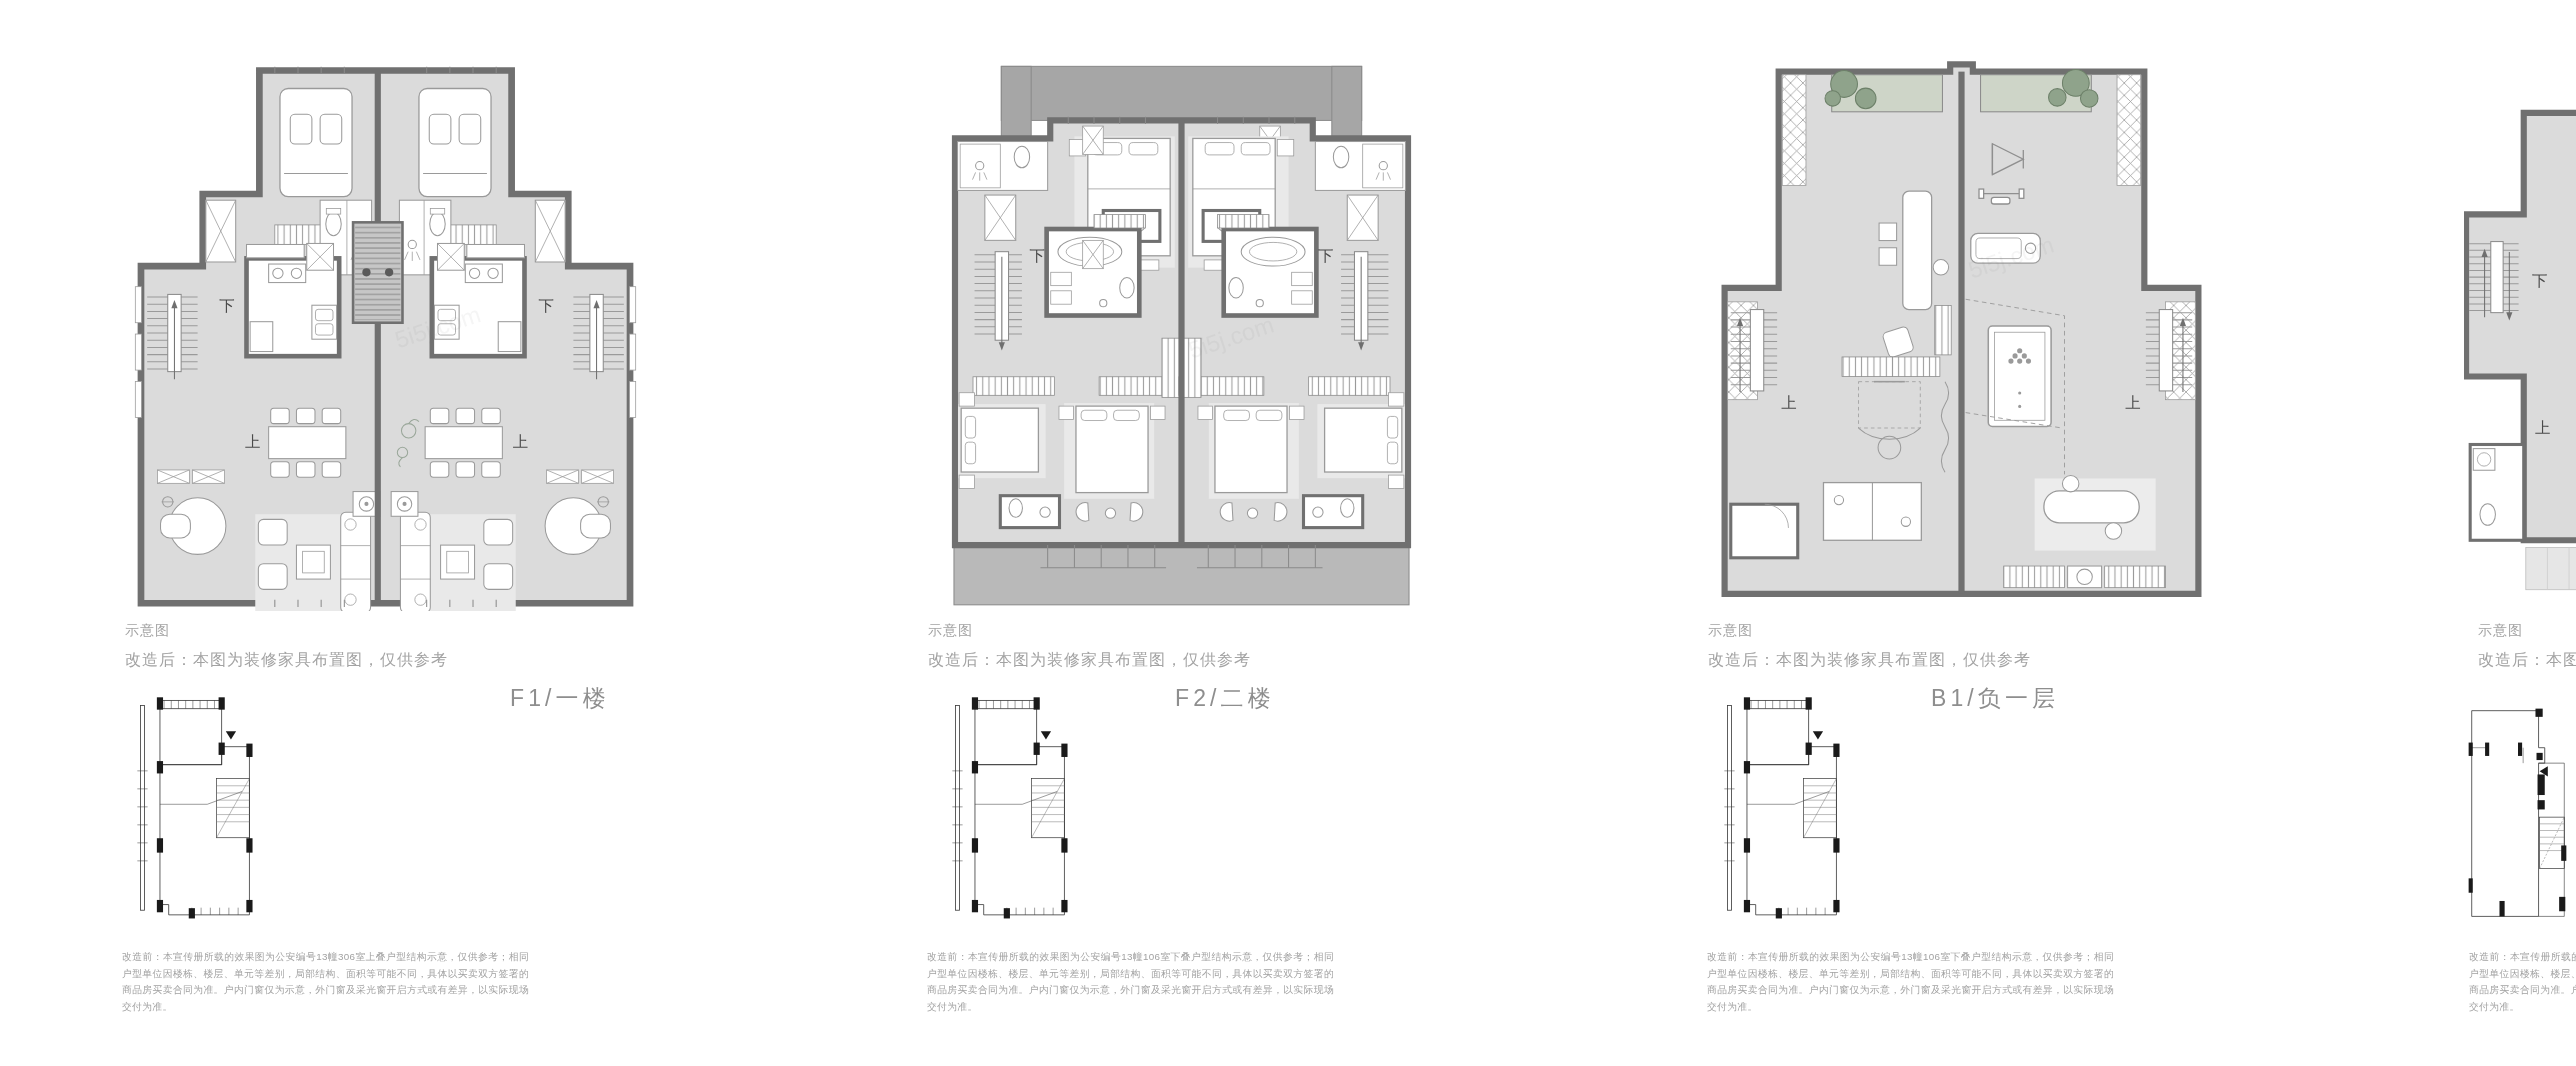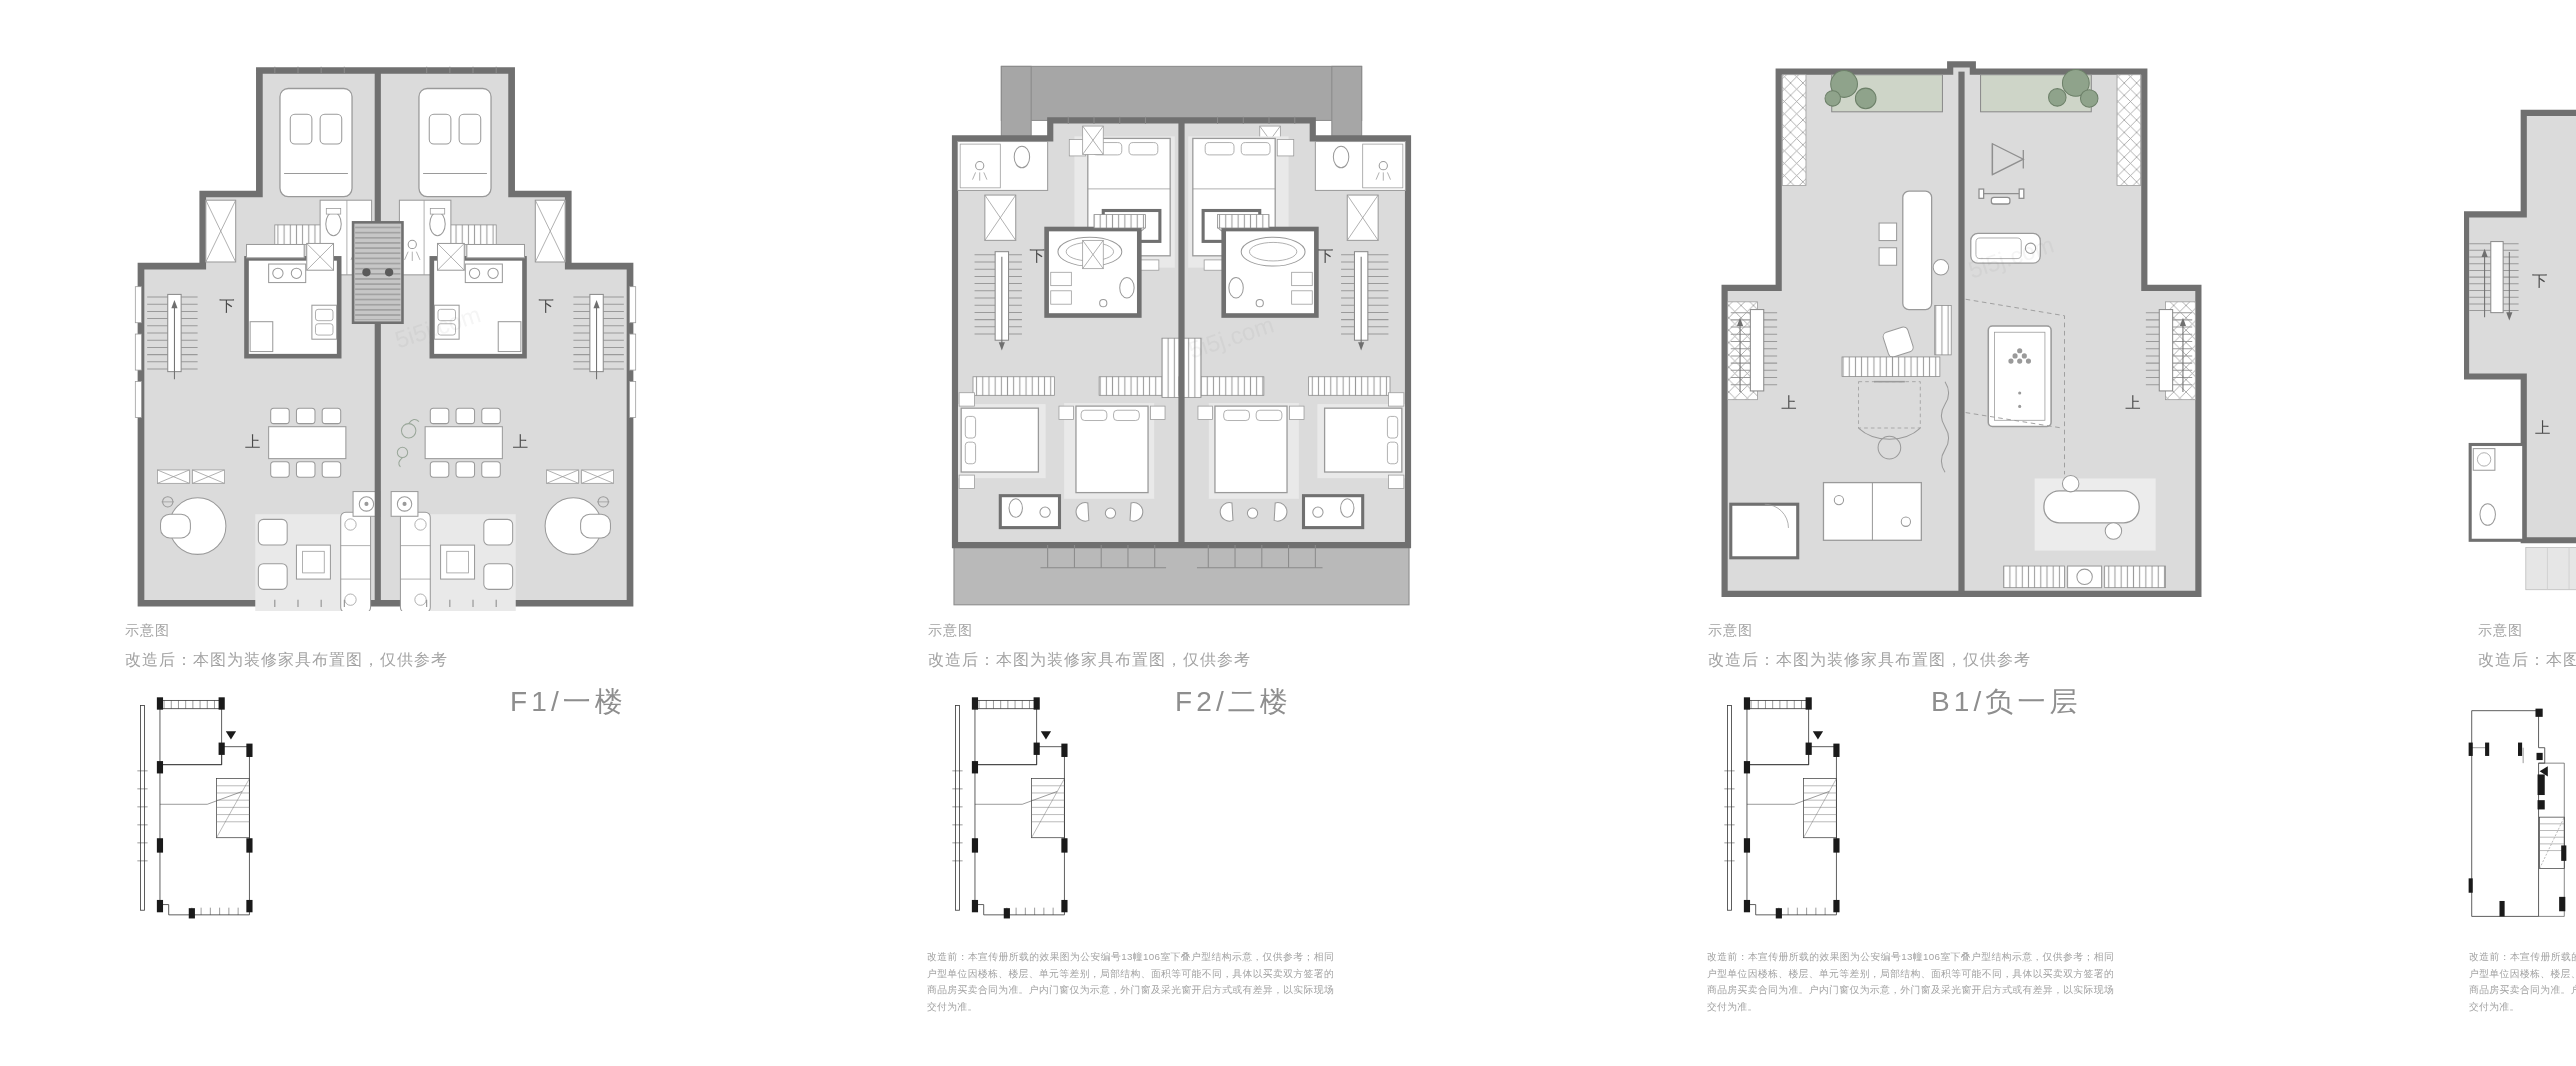--- a/index.html
+++ b/index.html
@@ -2,21 +2,21 @@
 <html style="font-size:8.2px"><head>
 <meta charset="utf-8">
 <style>
   html,body{margin:0;padding:0;background:#fff;}
   .sheet{position:relative;width:3092px;height:1066px;background:#ffffff;overflow:hidden;
          font-family:"Liberation Sans","DejaVu Sans",sans-serif;}
   .plan{position:absolute;}
   .caption{position:absolute;color:#a3a3a3;}
   .caption .cap1{font-size:14px;letter-spacing:1px;}
   .caption .cap2{font-size:16px;letter-spacing:1px;margin-top:9.8px;}
-  .panel-title{position:absolute;top:683px;font-size:28px;color:#8e8e8e;letter-spacing:4.1px;white-space:nowrap;}
+  .panel-title{position:absolute;top:683px;font-size:23px;color:#8e8e8e;letter-spacing:4.1px;white-space:nowrap;}
   .keyplan{position:absolute;top:686px;}
   .disclaimer{position:absolute;top:949px;width:407px;font-size:9.8px;line-height:16.5px;
               color:#a2a2a2;text-align:justify;letter-spacing:0.3px;}
   svg text.stair{font-size:30px;fill:#4a4a4a;font-family:"Liberation Sans","DejaVu Sans",sans-serif;}
   svg text.wm{font-size:46px;fill:rgba(120,120,120,0.07);font-family:"Liberation Sans",sans-serif;}
 </style>
 </head>
 <body>
 
 <div class="sheet">
@@ -824,18 +824,19 @@
         <rect x="158" y="172" width="14" height="40"></rect>
     <rect x="158" y="222" width="14" height="18"></rect>
         <rect x="204" y="310" width="10" height="30"></rect>
     <rect x="24" y="374" width="8" height="28"></rect>
         <rect x="84" y="418" width="10" height="30"></rect>
     <rect x="200" y="410" width="12" height="28"></rect>
     <polygon points="178,156 178,176 162,166"></polygon>
   </g>
 </svg>
 
+<div class="disclaimer" style="left:122px">改造前：本宣传册所载的效果图为公安编号13幢306室上叠户型结构示意，仅供参考；相同户型单位因楼栋、楼层、单元等差别，局部结构、面积等可能不同，具体以买卖双方签署的商品房买卖合同为准。户内门窗仅为示意，外门窗及采光窗开启方式或有差异，以实际现场交付为准。</div>
 <div class="disclaimer" style="left:927px">改造前：本宣传册所载的效果图为公安编号13幢106室下叠户型结构示意，仅供参考；相同户型单位因楼栋、楼层、单元等差别，局部结构、面积等可能不同，具体以买卖双方签署的商品房买卖合同为准。户内门窗仅为示意，外门窗及采光窗开启方式或有差异，以实际现场交付为准。</div>
 <div class="disclaimer" style="left:1707px">改造前：本宣传册所载的效果图为公安编号13幢106室下叠户型结构示意，仅供参考；相同户型单位因楼栋、楼层、单元等差别，局部结构、面积等可能不同，具体以买卖双方签署的商品房买卖合同为准。户内门窗仅为示意，外门窗及采光窗开启方式或有差异，以实际现场交付为准。</div>
 <div class="disclaimer" style="left:2469px">改造前：本宣传册所载的效果图为公安编号13幢106室下叠户型结构示意，仅供参考；相同户型单位因楼栋、楼层、单元等差别，局部结构、面积等可能不同，具体以买卖双方签署的商品房买卖合同为准。户内门窗仅为示意，外门窗及采光窗开启方式或有差异，以实际现场交付为准。</div>
 
 </div>
 
 
 </body></html>

